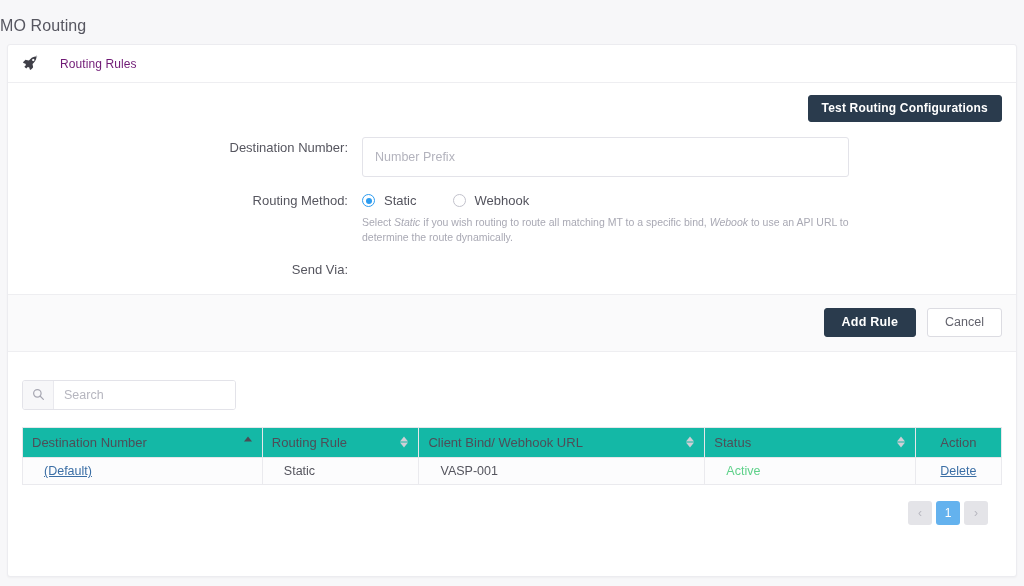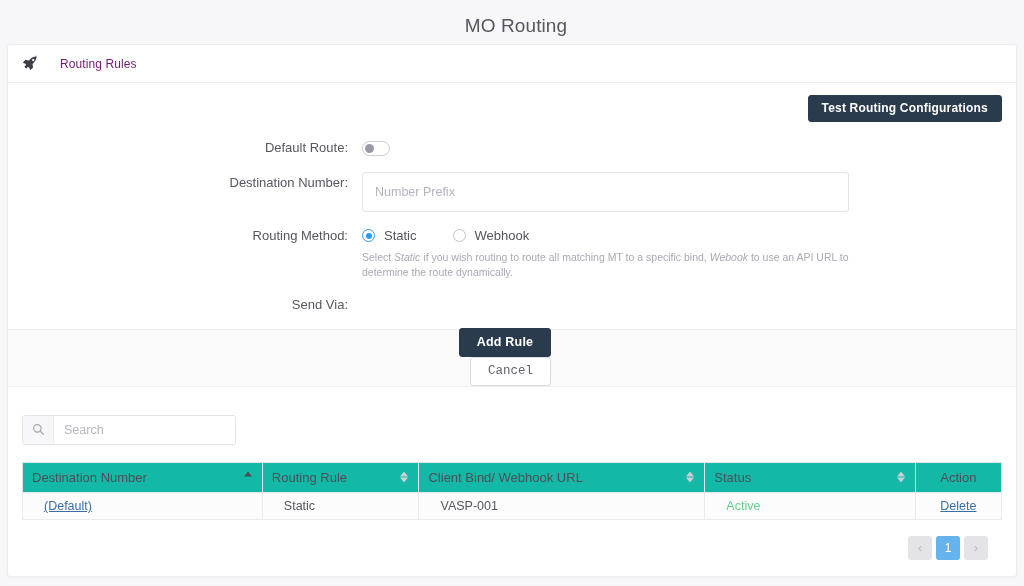--- a/index.html
+++ b/index.html
@@ -9,28 +9,27 @@
     height: 586px;
     background: #f7f7f9;
     font-family: "Liberation Sans", sans-serif;
     font-size: 13px;
     color: #4a4a52;
     overflow: hidden;
   }
 
   
   .page-title {
-    font-size: 19px;
+    font-size: 16px;
     color: #565660;
     font-weight: 400;
-    padding: 8px 0 0 8px;
+    padding: 8px 0 0 0;
     height: 44px;
     line-height: 36px;
     letter-spacing: .1px;
-    text-align: center;
   }
 
   
   .card {
     position: relative;
     margin: 0 7px 0 7px;
     background: #ffffff;
     border: 1px solid #ececf0;
     border-radius: 3px;
     box-shadow: 0 1px 2px rgba(0,0,0,.035);
@@ -77,21 +76,20 @@
     background: #2a3b4d;
     border-color: #2a3b4d;
     color: #ffffff;
     font-weight: bold;
     letter-spacing: .2px;
   }
   .btn-light {
     background: #ffffff;
     border-color: #dcdce2;
     color: #63636d;
-    font-family: Liberation Mono, monospace;
   }
   .btn-test { padding: 0 13px; }
 
   
   .frow {
     display: flex;
     align-items: flex-start;
     margin-bottom: 13px;
   }
   .flabel {
@@ -200,21 +198,20 @@
   .form-footer {
     margin-top: 6px;
     border-top: 1px solid #eeeef1;
     border-bottom: 1px solid #eeeef1;
     background: #fafafb;
     height: 58px;
     display: flex;
     align-items: center;
     justify-content: flex-end;
     padding-right: 14px;
-    flex-direction: column;
   }
   .form-footer .btn { height: 29px; line-height: 27px; font-size: 12.5px; }
   .form-footer .btn-dark { padding: 0 17px; }
   .form-footer .btn-light { padding: 0 17px; margin-left: 11px; }
 
   
   .list-area { padding: 0 14px; }
   .search-wrap {
     margin-top: 28px;
     display: flex;
@@ -335,26 +332,20 @@
     </span>
     <span class="ch-title">Routing Rules</span>
   </div>
 
   <div class="form-body">
 
     <div class="topbar">
       <button class="btn btn-dark btn-test">Test Routing Configurations</button>
     </div>
 
-    <div class="frow">
-      <div class="flabel">Default Route:</div>
-      <div class="fcontrol">
-        <span class="toggle"><span class="knob"></span></span>
-      </div>
-    </div>
 
     <div class="frow">
       <div class="flabel">Destination Number:</div>
       <div class="fcontrol">
         <input class="inp" type="text" placeholder="Number Prefix" style="">
       </div>
     </div>
 
     <div class="frow" style="margin-top:10px;">
       <div class="flabel">Routing Method:</div>

